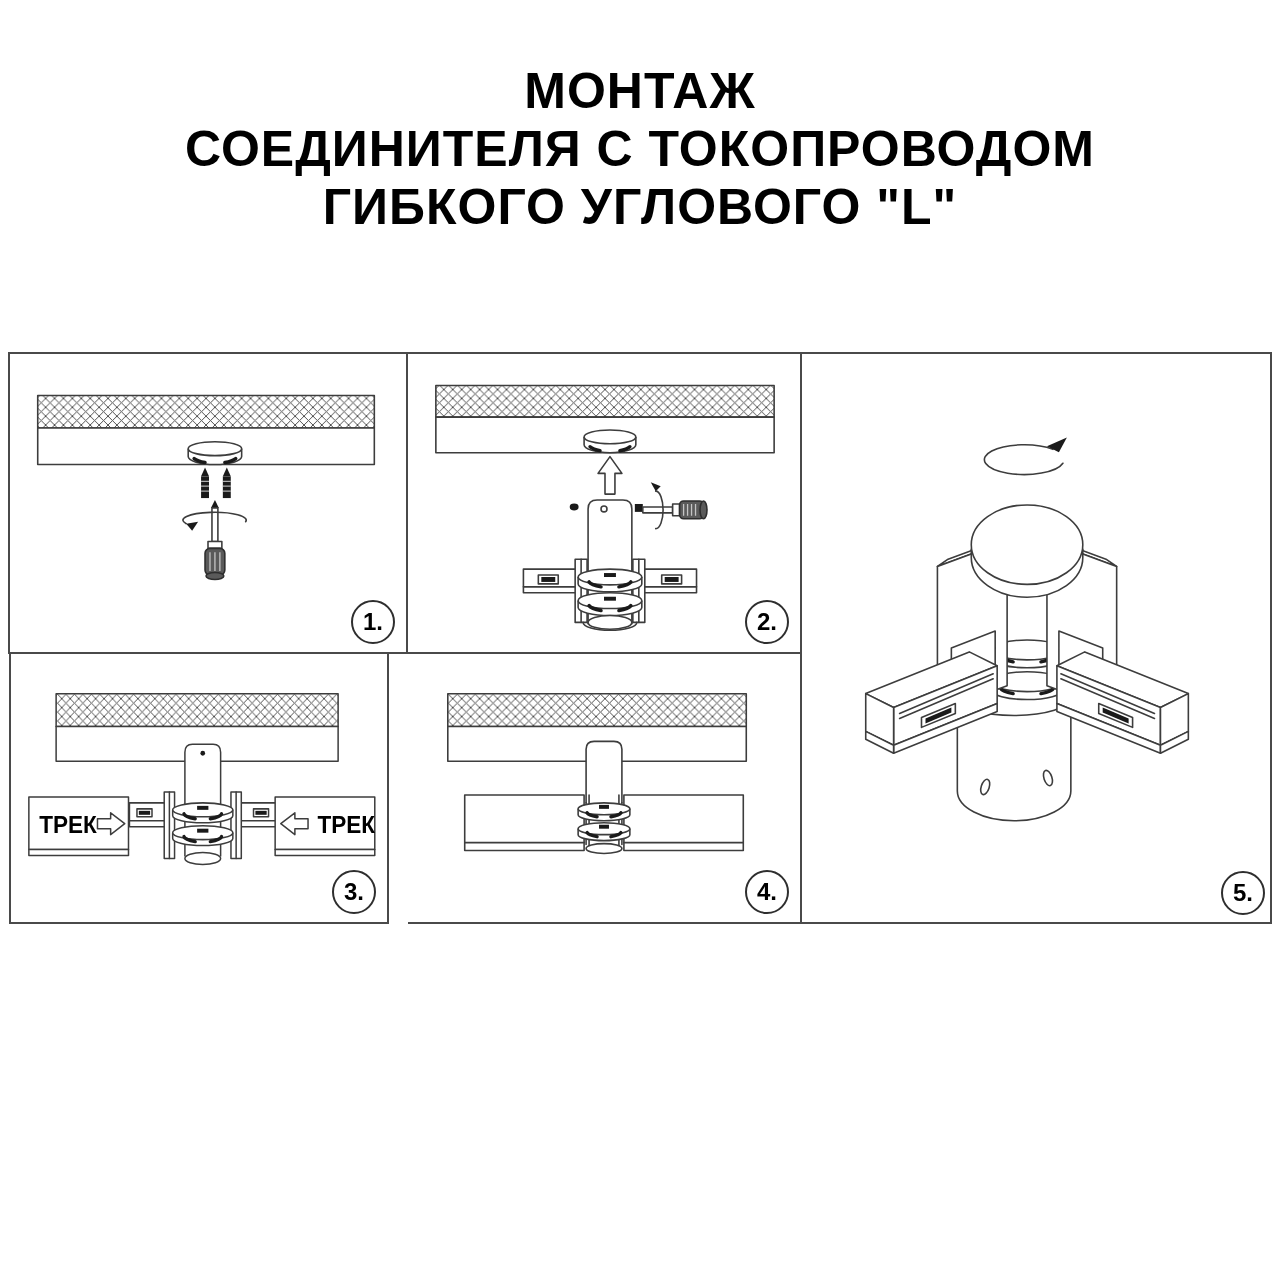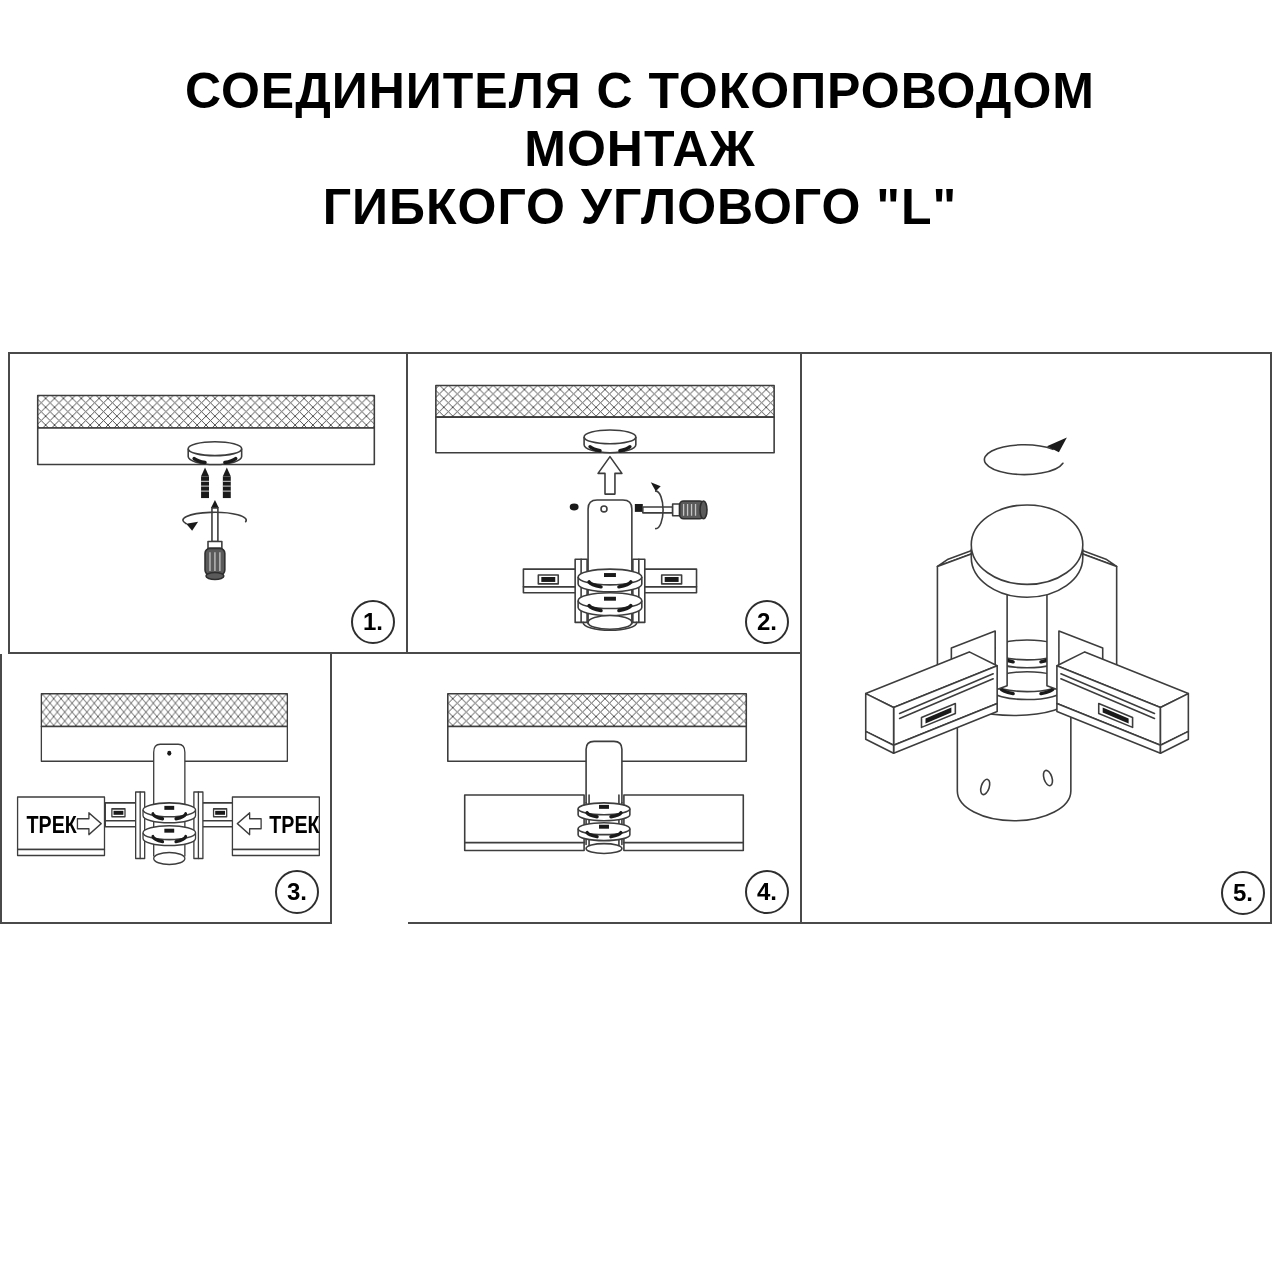--- a/index.html
+++ b/index.html
@@ -3,21 +3,21 @@
 <meta charset="utf-8">
 <style>
   html,body{margin:0;padding:0;background:#fff;}
   body{width:1280px;height:1280px;position:relative;overflow:hidden;
        font-family:"Liberation Sans",sans-serif;}
   .title{position:absolute;top:62px;left:0;width:100%;text-align:center;
          font-weight:bold;font-size:50px;line-height:58px;letter-spacing:1px;color:#000;}
   .panel{position:absolute;background:#fff;border:2px solid #4a4a4a;box-sizing:border-box;}
   #p1{left:8px;top:352px;width:400px;height:302px;}
   #p2{left:408px;top:352px;width:394px;height:302px;border-left:none;}
-  #p3{left:0;top:654px;width:332px;height:270px;border-top:none;}
+  #p3{left:9px;top:654px;width:380px;height:270px;border-top:none;}
   #p4{left:408px;top:654px;width:394px;height:270px;border-left:none;border-top:none;}
   #p5{left:802px;top:352px;width:470px;height:572px;border-left:none;}
   .panel svg{position:absolute;left:0;top:0;width:100%;height:100%;display:block;}
   .badge{position:absolute;right:11px;bottom:8px;width:40px;height:40px;
          border:2px solid #2e2e2e;border-radius:50%;background:#fff;
          display:flex;align-items:center;justify-content:center;
          font-weight:bold;font-size:24px;color:#000;z-index:5;}
   #p5 .badge{right:5px;bottom:7px;}
   
   .s{stroke:#3d3d3d;stroke-width:1.6;fill:none;stroke-linejoin:round;stroke-linecap:round;}
@@ -25,22 +25,22 @@
   .d{fill:#1a1a1a;stroke:none;}
   .g6{fill:#5a5a5a;stroke:#2e2e2e;stroke-width:1.6;}
   .thk{stroke:#1a1a1a;stroke-width:3.5;fill:none;stroke-linecap:round;}
   .grip{stroke:#fff;stroke-width:1.3;opacity:.65;fill:none;}
   .lbl{font-family:"Liberation Sans",sans-serif;font-weight:bold;font-size:24px;fill:#000;stroke:none;}
 </style>
 </head>
 <body>
 
 <div class="title">
+  <div>МОНТАЖ</div>
   <div>СОЕДИНИТЕЛЯ С ТОКОПРОВОДОМ</div>
-  <div>МОНТАЖ</div>
   <div>ГИБКОГО УГЛОВОГО "L"</div>
 </div>
 
 <section class="panel" id="p1">
   <svg viewBox="0 0 400 302" preserveAspectRatio="none">
     <defs>
         <pattern id="h1" width="9" height="9" patternUnits="userSpaceOnUse">
       <path d="M0 0L9 9M9 0L0 9" stroke="#4f4f4f" stroke-width="1" fill="none"></path>
         </pattern>
       </defs>

